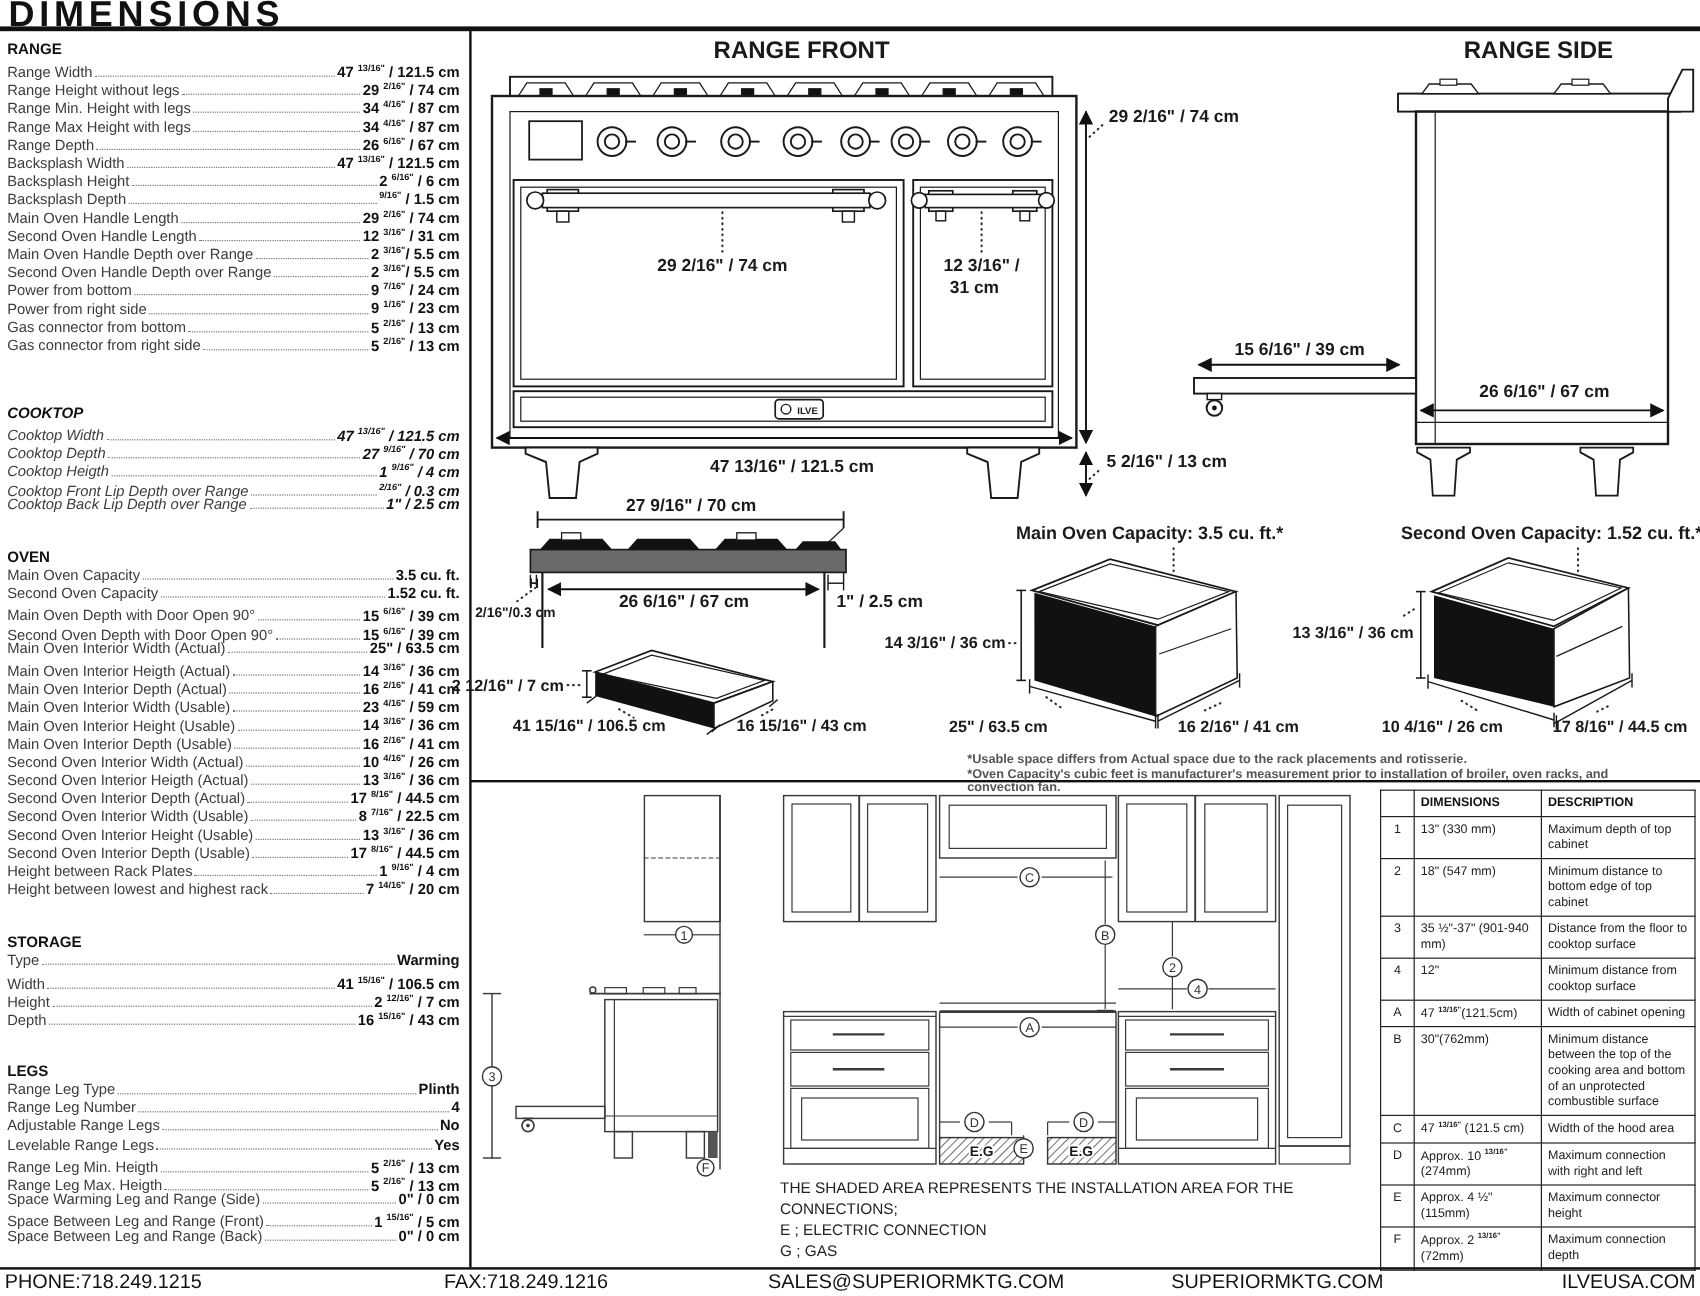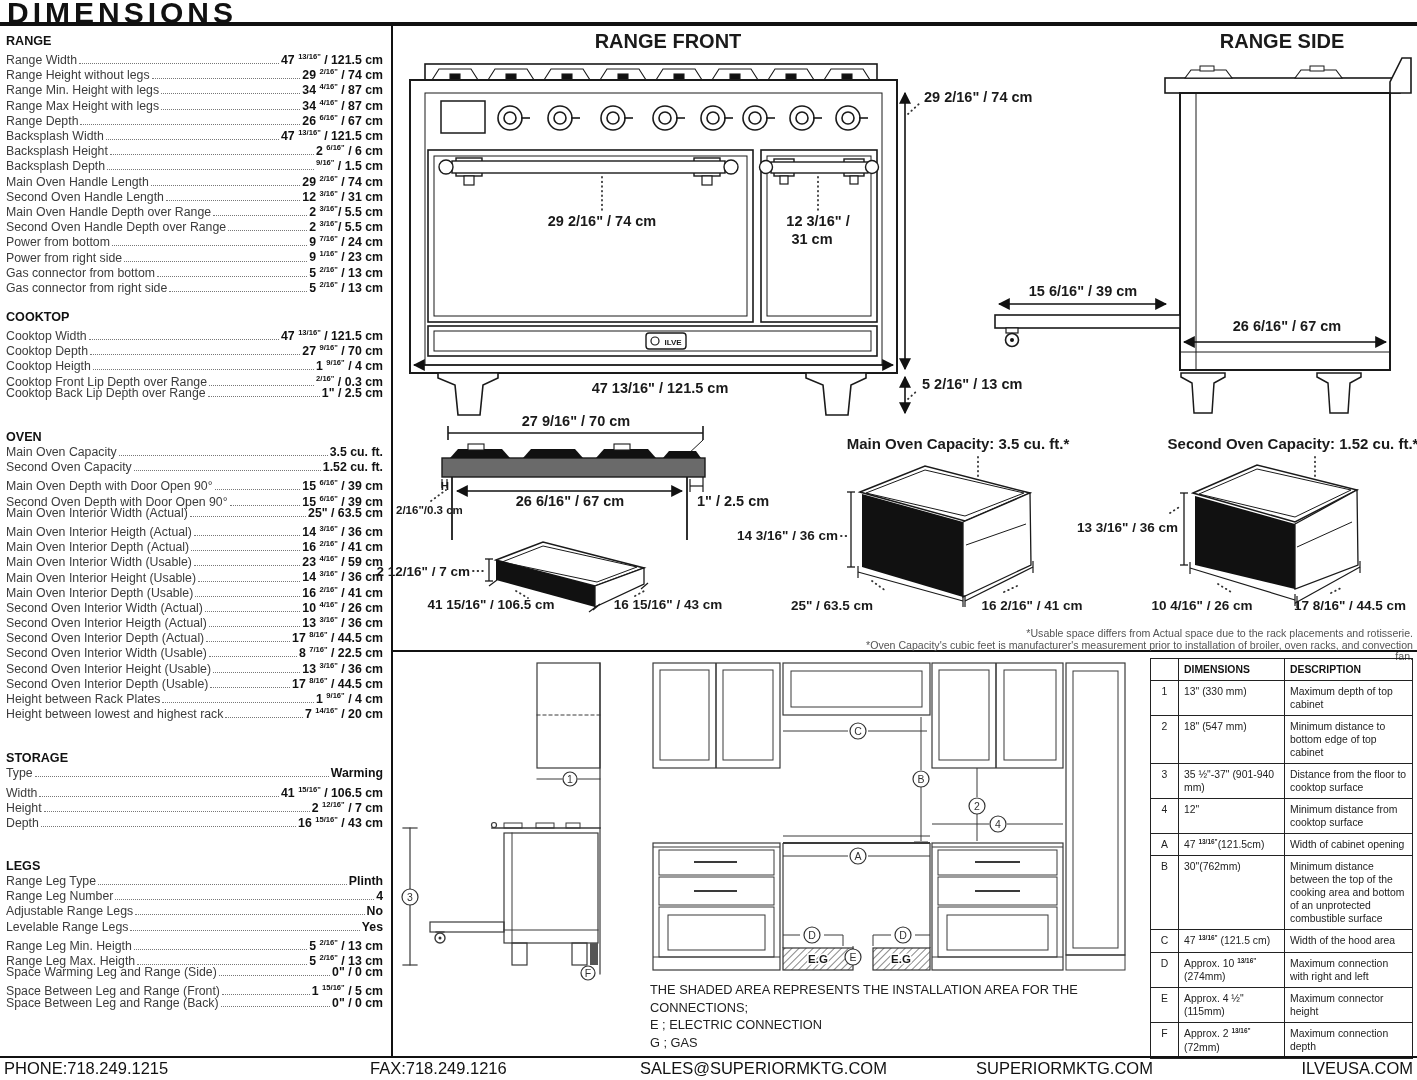--- a/index.html
+++ b/index.html
@@ -7,31 +7,31 @@
        font-family:"Liberation Sans",sans-serif;color:#1a1a1a;}
   .abs{position:absolute;}
   #page-title{left:7px;top:-4px;font-size:30px;font-weight:bold;letter-spacing:4px;color:#111;}
   #title-rule{left:0;top:22px;width:1417px;height:3.5px;background:#111;}
   #v-divider{left:391px;top:24px;width:1.8px;height:1032px;background:#111;}
   #mid-divider{left:392px;top:650px;width:1025px;height:1.8px;background:#111;}
   
   #spec-sections{left:6px;top:30px;width:377px;}
   .sec-h{font-size:12.6px;font-weight:bold;color:#111;height:15px;line-height:15px;}
   .sec:nth-child(1){margin-top:4px;}
-  .sec:nth-child(2){margin-top:18px;}
+  .sec:nth-child(2){margin-top:45px;font-style:italic;}
   .sec:nth-child(3){margin-top:29px;}
   .sec:nth-child(4){margin-top:33px;}
   .sec:nth-child(5){margin-top:32px;}
   .row{display:flex;align-items:baseline;height:15.2px;line-height:15.2px;font-size:12.3px;white-space:nowrap;}
   .lbl{color:#3c3c3c;}
   .dots{flex:1;border-bottom:1.6px dotted #777;margin:0 2px 3px 2px;min-width:6px;}
   .val{font-weight:bold;color:#111;}
   .val sup,.d sup{font-size:0.62em;vertical-align:super;font-weight:bold;}
   
-  #footnotes{left:850px;top:628px;width:563px;text-align:right;font-size:10.6px;line-height:11.5px;color:#555;}
+  #footnotes{left:806px;top:628px;width:563px;text-align:left;font-size:10.6px;line-height:11.5px;color:#555;font-weight:bold;}
   #footnotes span{display:block;}
   
   #install-notes{left:650px;top:981px;width:500px;font-size:12.8px;line-height:17.5px;color:#222;}
   #install-notes span{display:block;}
   
   #install-table{left:1150px;top:658px;width:263px;border-collapse:collapse;table-layout:fixed;}
   #install-table th,#install-table td{border:1.2px solid #222;padding:4px 5px;font-size:10.4px;
       line-height:1.25;vertical-align:top;text-align:left;color:#222;}
   #install-table th{font-weight:bold;color:#111;}
   #install-table .k{width:17px;text-align:center;}

